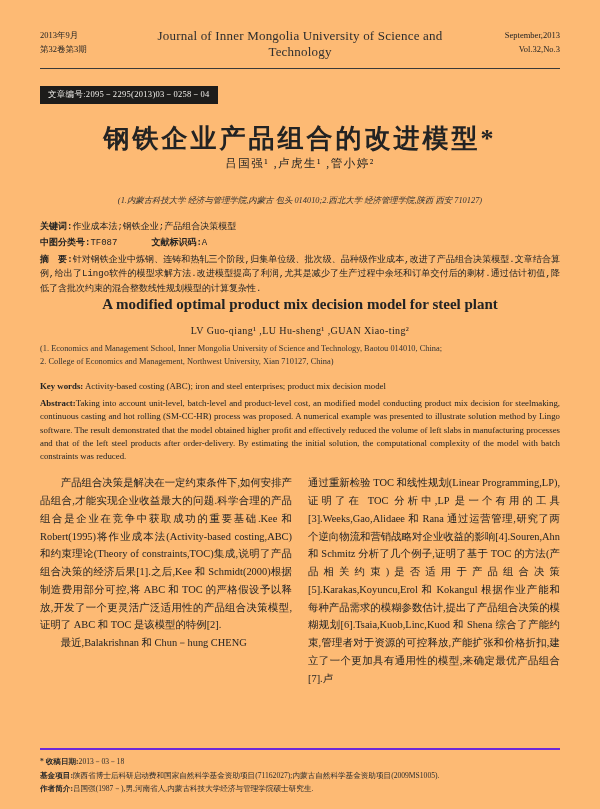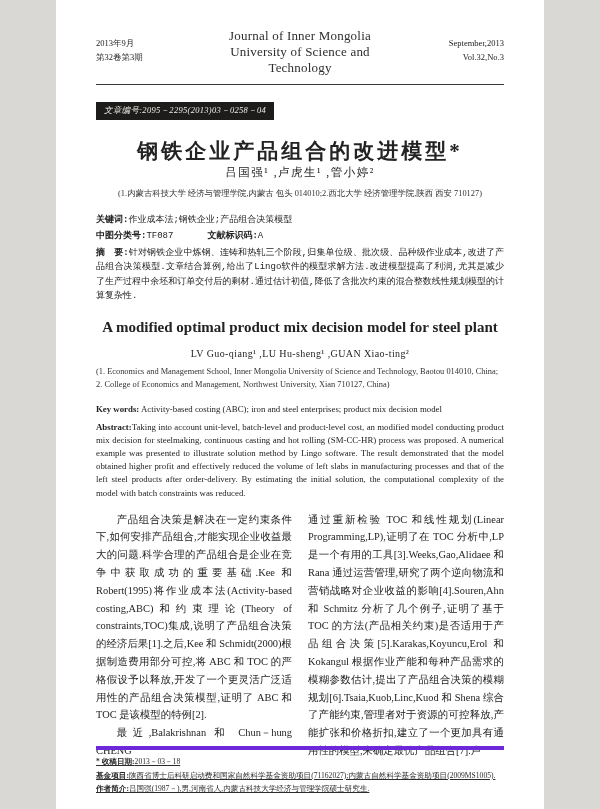--- a/index.html
+++ b/index.html
@@ -1,59 +1,59 @@
 <!DOCTYPE html>
 <html><head>
 <meta charset="utf-8">
 <style>
   * { margin:0; padding:0; box-sizing:border-box; }
   html,body { background:#d9d8d5; }
   body { font-family:"Liberation Serif","DejaVu Serif",serif; }
   .page {
-    width:488px; height:809px; margin:0 auto; background:#ffffff;
+    width:600px; height:809px; margin:0 auto; background:#fdba74;
     color:#232323; padding:24px 40px 14px; position:relative; overflow:hidden;
   }
   
   .journal-header { display:flex; justify-content:space-between; align-items:center; }
   .h-side { font-size:8.5px; line-height:1.7; width:110px; }
   .h-right { text-align:right; }
   .h-center { text-align:center; flex:1; }
   .journal-cn { font-size:14px; font-weight:bold; letter-spacing:6px; }
   .journal-en { font-size:13px; margin-top:4px; letter-spacing:0.2px; color:#2e2e2e; }
   .header-rule { border:none; border-top:1.6px solid #3b3a38; margin-top:8px; }
   
   .article-id {
     display:inline-block; background:#1d1c1a; color:#f1efeb;
-    font-size:8.5px; padding:3px 8px; margin-top:17px; letter-spacing:0.3px;font-style:italic;
+    font-size:8.5px; padding:3px 8px; margin-top:17px; letter-spacing:0.3px;
   }
   
-  .cn-title { text-align:center; font-size:21px; font-weight:bold; letter-spacing:3px; margin-top:17px; }
+  .cn-title { text-align:center; font-size:26px; font-weight:bold; letter-spacing:3px; margin-top:17px; }
   .cn-authors { text-align:center; font-size:11.5px; letter-spacing:1.5px; }
-  .cn-affil { text-align:center; font-size:8.4px; margin-top:8px; color:#333; }
+  .cn-affil { text-align:center; font-size:8.4px; margin-top:24px; color:#333;font-style:italic; }
   
   .meta { margin-top:14px; font-size:9px; line-height:1.6; }
   .meta-row { margin-top:2px;font-family:Liberation Mono, monospace; }
   .lbl { font-weight:bold; }
   .clc-gap { display:inline-block; width:34px; }
   .abstract-cn { margin-top:2px; text-align:justify; }
   
-  .en-title { text-align:center; font-size:15px; font-weight:bold; margin-top:16px; }
+  .en-title { text-align:center; font-size:15px; font-weight:bold; margin-top:0; }
   .en-authors { text-align:center; font-size:10px; margin-top:12px; letter-spacing:0.4px; }
   .en-affil { font-size:8.4px; margin-top:6px; line-height:1.55; color:#333; }
   .en-meta { margin-top:12px; font-size:8.8px; line-height:1.5; }
   .en-abstract { margin-top:4px; text-align:justify; }
   
   .body-cols { display:flex; gap:16px; margin-top:11px;justify-content:space-between; }
   .col { width:252px; font-size:10.4px; line-height:17.8px; text-align:justify; }
   .col p.indent { text-indent:2em; }
   
   .footnotes {
     position:absolute; left:40px; right:40px; bottom:13px;
-    border-top:4px solid #6d28d9; padding-top:5px;
-    font-size:7.6px; line-height:1.8; color:#2c2c2c;text-decoration:underline;
+    border-top:2px solid #6d28d9; padding-top:5px;
+    font-size:7.6px; line-height:1.8; color:#2c2c2c;
   }
   .fn-line { white-space:nowrap; overflow:hidden; }
 </style>
 </head>
 <body>
 
 <div class="page">
 
   
   <div class="journal-header">

